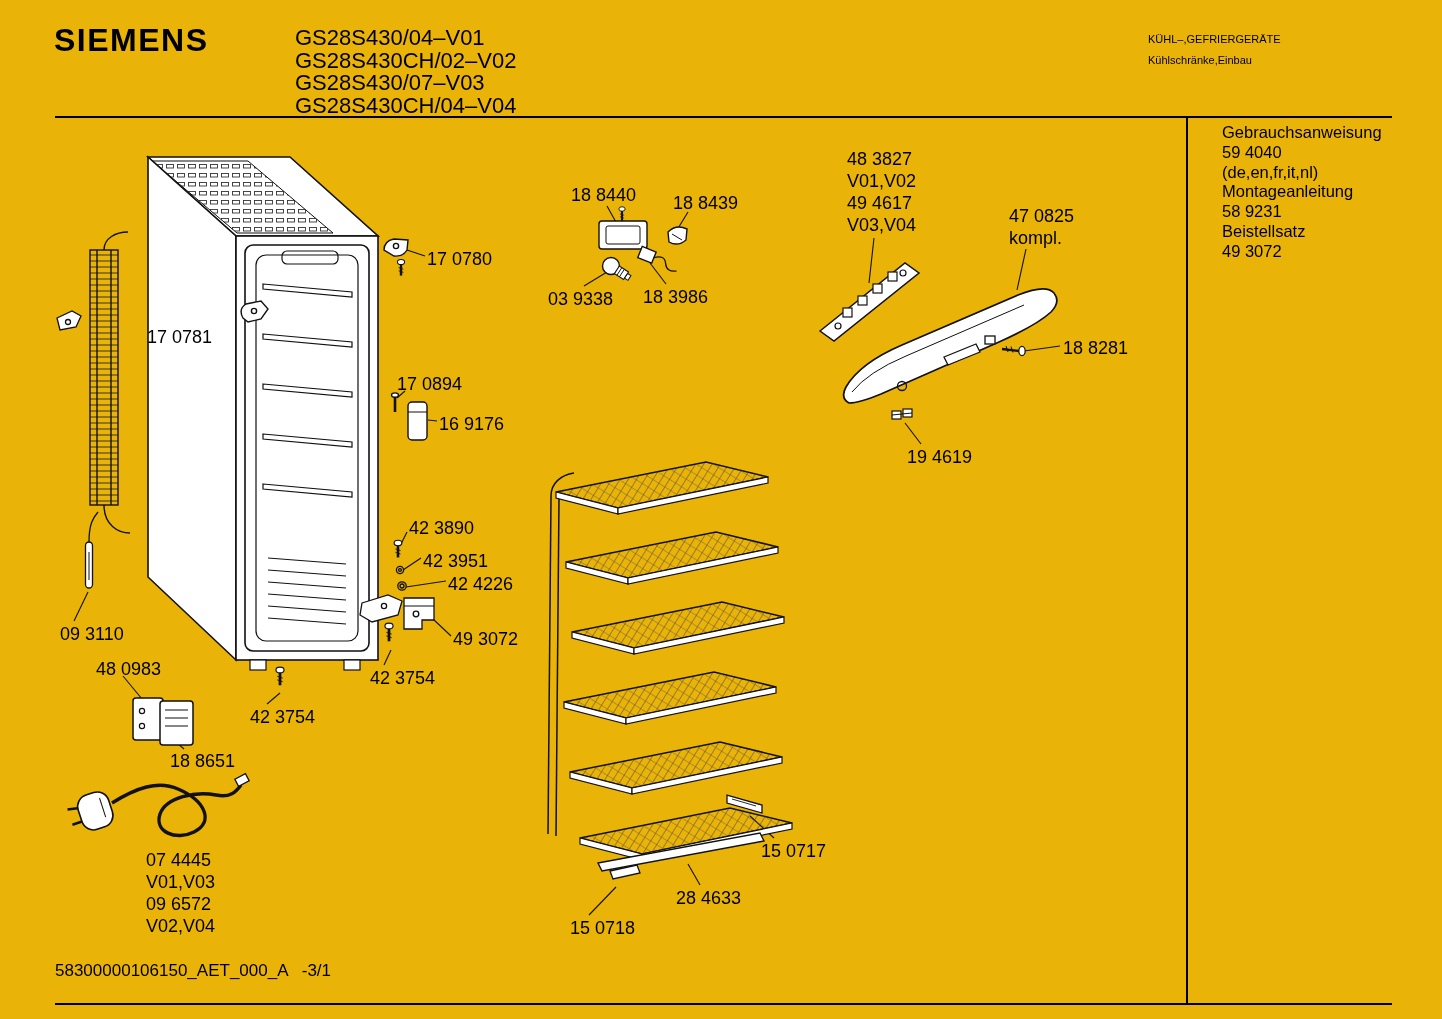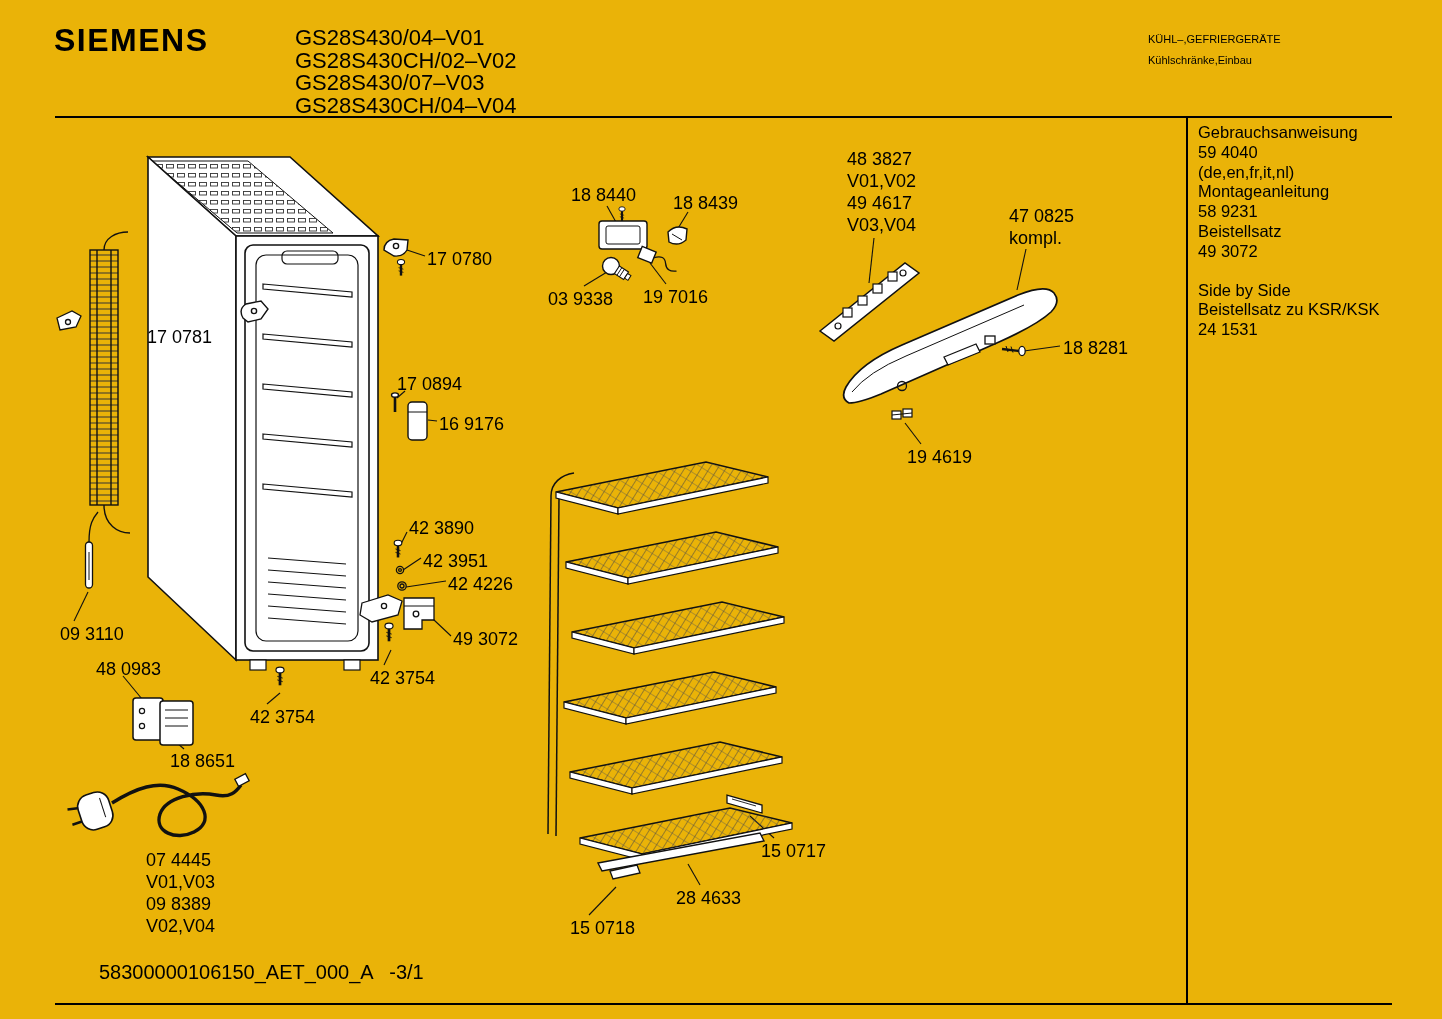--- a/index.html
+++ b/index.html
@@ -6,23 +6,23 @@
   body{background:#9a9a9a;}
   .page{position:relative;width:1442px;height:1019px;background:#eab308;
         font-family:"Liberation Sans",sans-serif;color:#000;overflow:hidden;}
   .abs{position:absolute;}
   .brand{left:54px;top:22px;font-size:32px;font-weight:700;letter-spacing:1.5px;}
   .models{left:295px;top:27px;font-size:22px;line-height:22.5px;}
   .category{left:1148px;top:29px;font-size:11px;line-height:21px;}
   .hrule{background:#000;height:2px;}
   .vrule{background:#000;width:2px;}
   .sidebar{left:1198px;top:123px;font-size:16.5px;line-height:19.8px;width:215px;}
-  .sidebar .blk1{margin-bottom:19px;}
+  .sidebar .blk1{margin-bottom:19px;margin-left:24px;}
   .lbl{position:absolute;font-size:18px;line-height:22px;white-space:nowrap;}
-  .footer{left:55px;top:961px;font-size:20px;white-space:pre;margin-left:44px;}
+  .footer{left:55px;top:961px;font-size:17px;white-space:pre;}
   svg.art{position:absolute;left:0;top:0;width:1442px;height:1019px;}
 </style>
 </head>
 <body>
 
 <div class="page">
 
   <svg class="art" viewBox="0 0 1442 1019" xmlns="http://www.w3.org/2000/svg">
     <defs>
       <pattern id="finp" width="24" height="6" patternUnits="userSpaceOnUse">
@@ -282,33 +282,28 @@
   <div class="abs sidebar">
     <div class="blk1">
       <div>Gebrauchsanweisung</div>
       <div>59 4040</div>
       <div>(de,en,fr,it,nl)</div>
       <div>Montageanleitung</div>
       <div>58 9231</div>
       <div>Beistellsatz</div>
       <div>49 3072</div>
     </div>
-    <div class="blk2">
-      <div>Side by Side</div>
-      <div>Beistellsatz zu KSR/KSK</div>
-      <div>24 1531</div>
-    </div>
   </div>
 
   <div class="lbl" style="left:427px;top:248px">17 0780</div>
   <div class="lbl" style="left:147px;top:326px">17 0781</div>
   <div class="lbl" style="left:571px;top:184px">18 8440</div>
   <div class="lbl" style="left:673px;top:192px">18 8439</div>
   <div class="lbl" style="left:548px;top:288px">03 9338</div>
-  <div class="lbl" style="left:643px;top:286px">19 7016</div>
+  <div class="lbl" style="left:643px;top:286px">18 3986</div>
 
   <div class="lbl" style="left:847px;top:148px">
     <div>48 3827</div>
     <div>V01,V02</div>
     <div>49 4617</div>
     <div>V03,V04</div>
   </div>
 
   <div class="lbl" style="left:1009px;top:205px">
     <div>47 0825</div>
@@ -325,21 +320,21 @@
   <div class="lbl" style="left:453px;top:628px">49 3072</div>
   <div class="lbl" style="left:370px;top:667px">42 3754</div>
   <div class="lbl" style="left:60px;top:623px">09 3110</div>
   <div class="lbl" style="left:96px;top:658px">48 0983</div>
   <div class="lbl" style="left:250px;top:706px">42 3754</div>
   <div class="lbl" style="left:170px;top:750px">18 8651</div>
 
   <div class="lbl" style="left:146px;top:849px">
     <div>07 4445</div>
     <div>V01,V03</div>
-    <div>09 8389</div>
+    <div>09 6572</div>
     <div>V02,V04</div>
   </div>
 
   <div class="lbl" style="left:761px;top:840px">15 0717</div>
   <div class="lbl" style="left:676px;top:887px">28 4633</div>
   <div class="lbl" style="left:570px;top:917px">15 0718</div>
 
   <div class="abs footer">58300000106150_AET_000_A   -3/1</div>
 
 </div>

